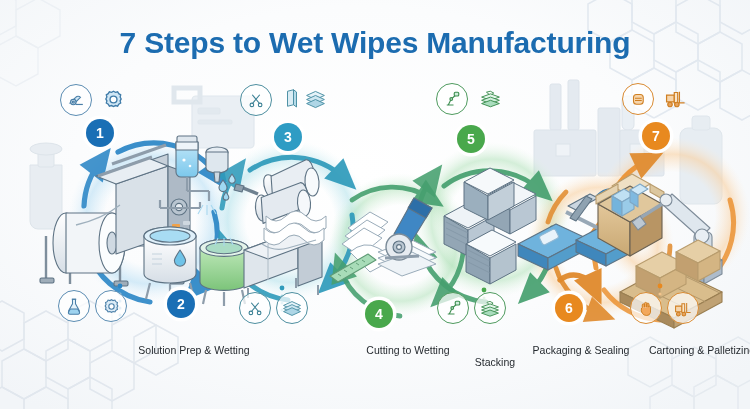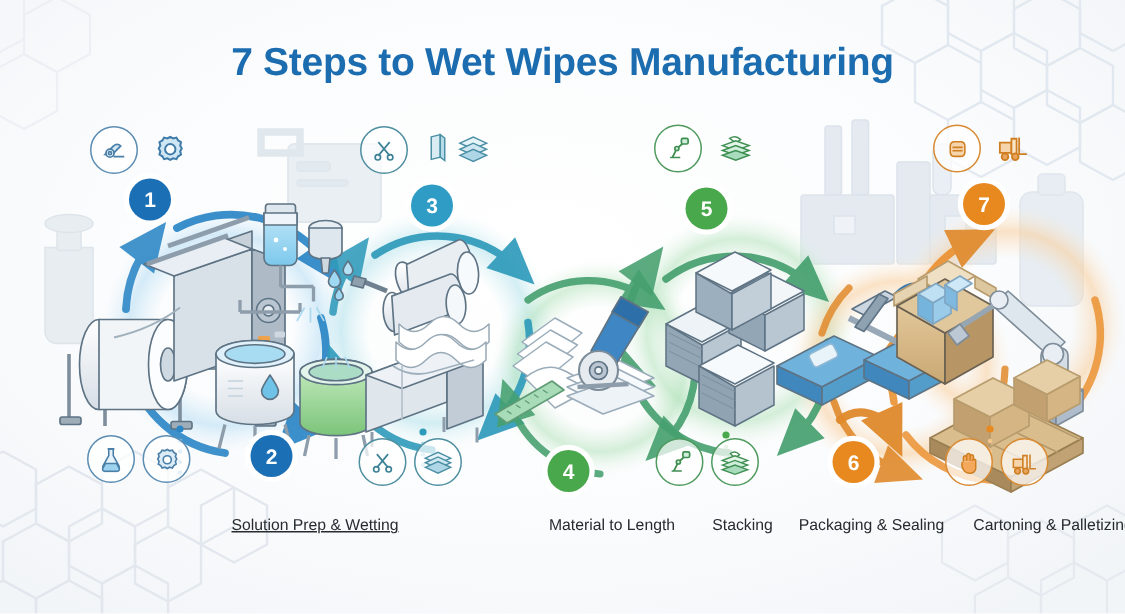--- a/index.html
+++ b/index.html
@@ -16,21 +16,21 @@
   }
   
   .hexlayer{position:absolute;pointer-events:none;}
   .hex-tr{right:-10px;top:-18px;width:190px;height:150px;opacity:.85;}
   .hex-bl{left:-26px;bottom:-26px;width:210px;height:140px;opacity:.9;}
   .hex-br{right:-10px;bottom:-30px;width:150px;height:110px;opacity:.8;}
   .hex-tl{left:-30px;top:-20px;width:120px;height:110px;opacity:.6;}
   
   .title{
     position:absolute;left:0;right:0;top:26px;text-align:center;
-    font-size:26px;font-weight:bold;color:#1c6cb0;letter-spacing:-0.2px;
+    font-size:30px;font-weight:bold;color:#1c6cb0;letter-spacing:-0.2px;
     font-family:"Liberation Sans","DejaVu Sans",sans-serif;
   }
   
   .bgart{position:absolute;pointer-events:none;}
   .swooshlayer{position:absolute;left:0;top:0;width:750px;height:409px;pointer-events:none;}
   .artlayer{position:absolute;left:0;top:0;width:750px;height:409px;pointer-events:none;}
   
   .badge{
     position:absolute;width:28px;height:28px;border-radius:50%;
     display:flex;align-items:center;justify-content:center;
@@ -667,20 +667,20 @@
     <span>5</span>
   </div>
   <div class="badge" style="left:555px;top:294px;background:#e8891f;">
     <span>6</span>
   </div>
   <div class="badge" style="left:642px;top:122px;background:#e8891f;">
     <span>7</span>
   </div>
 
   <div class="labelrow">
-    <div class="lbl" style="left:120px;width:180px;text-decoration:underline;">Solution Prep &amp; Wetting</div>
-    <div class="lbl" style="left:338px;width:140px;">Material to Length</div>
-    <div class="lbl" style="left:430px;width:130px;">Stacking</div>
+    <div class="lbl" style="left:104px;width:180px;">Solution Prep &amp; Wetting</div>
+    <div class="lbl" style="left:338px;width:140px;">Cutting to Wetting</div>
+    <div class="lbl" style="left:430px;width:130px;margin-top:12px;">Stacking</div>
     <div class="lbl" style="left:496px;width:170px;">Packaging &amp; Sealing</div>
     <div class="lbl" style="left:612px;width:180px;">Cartoning &amp; Palletizing</div>
   </div>
 
 </div>
 
 </body></html>

